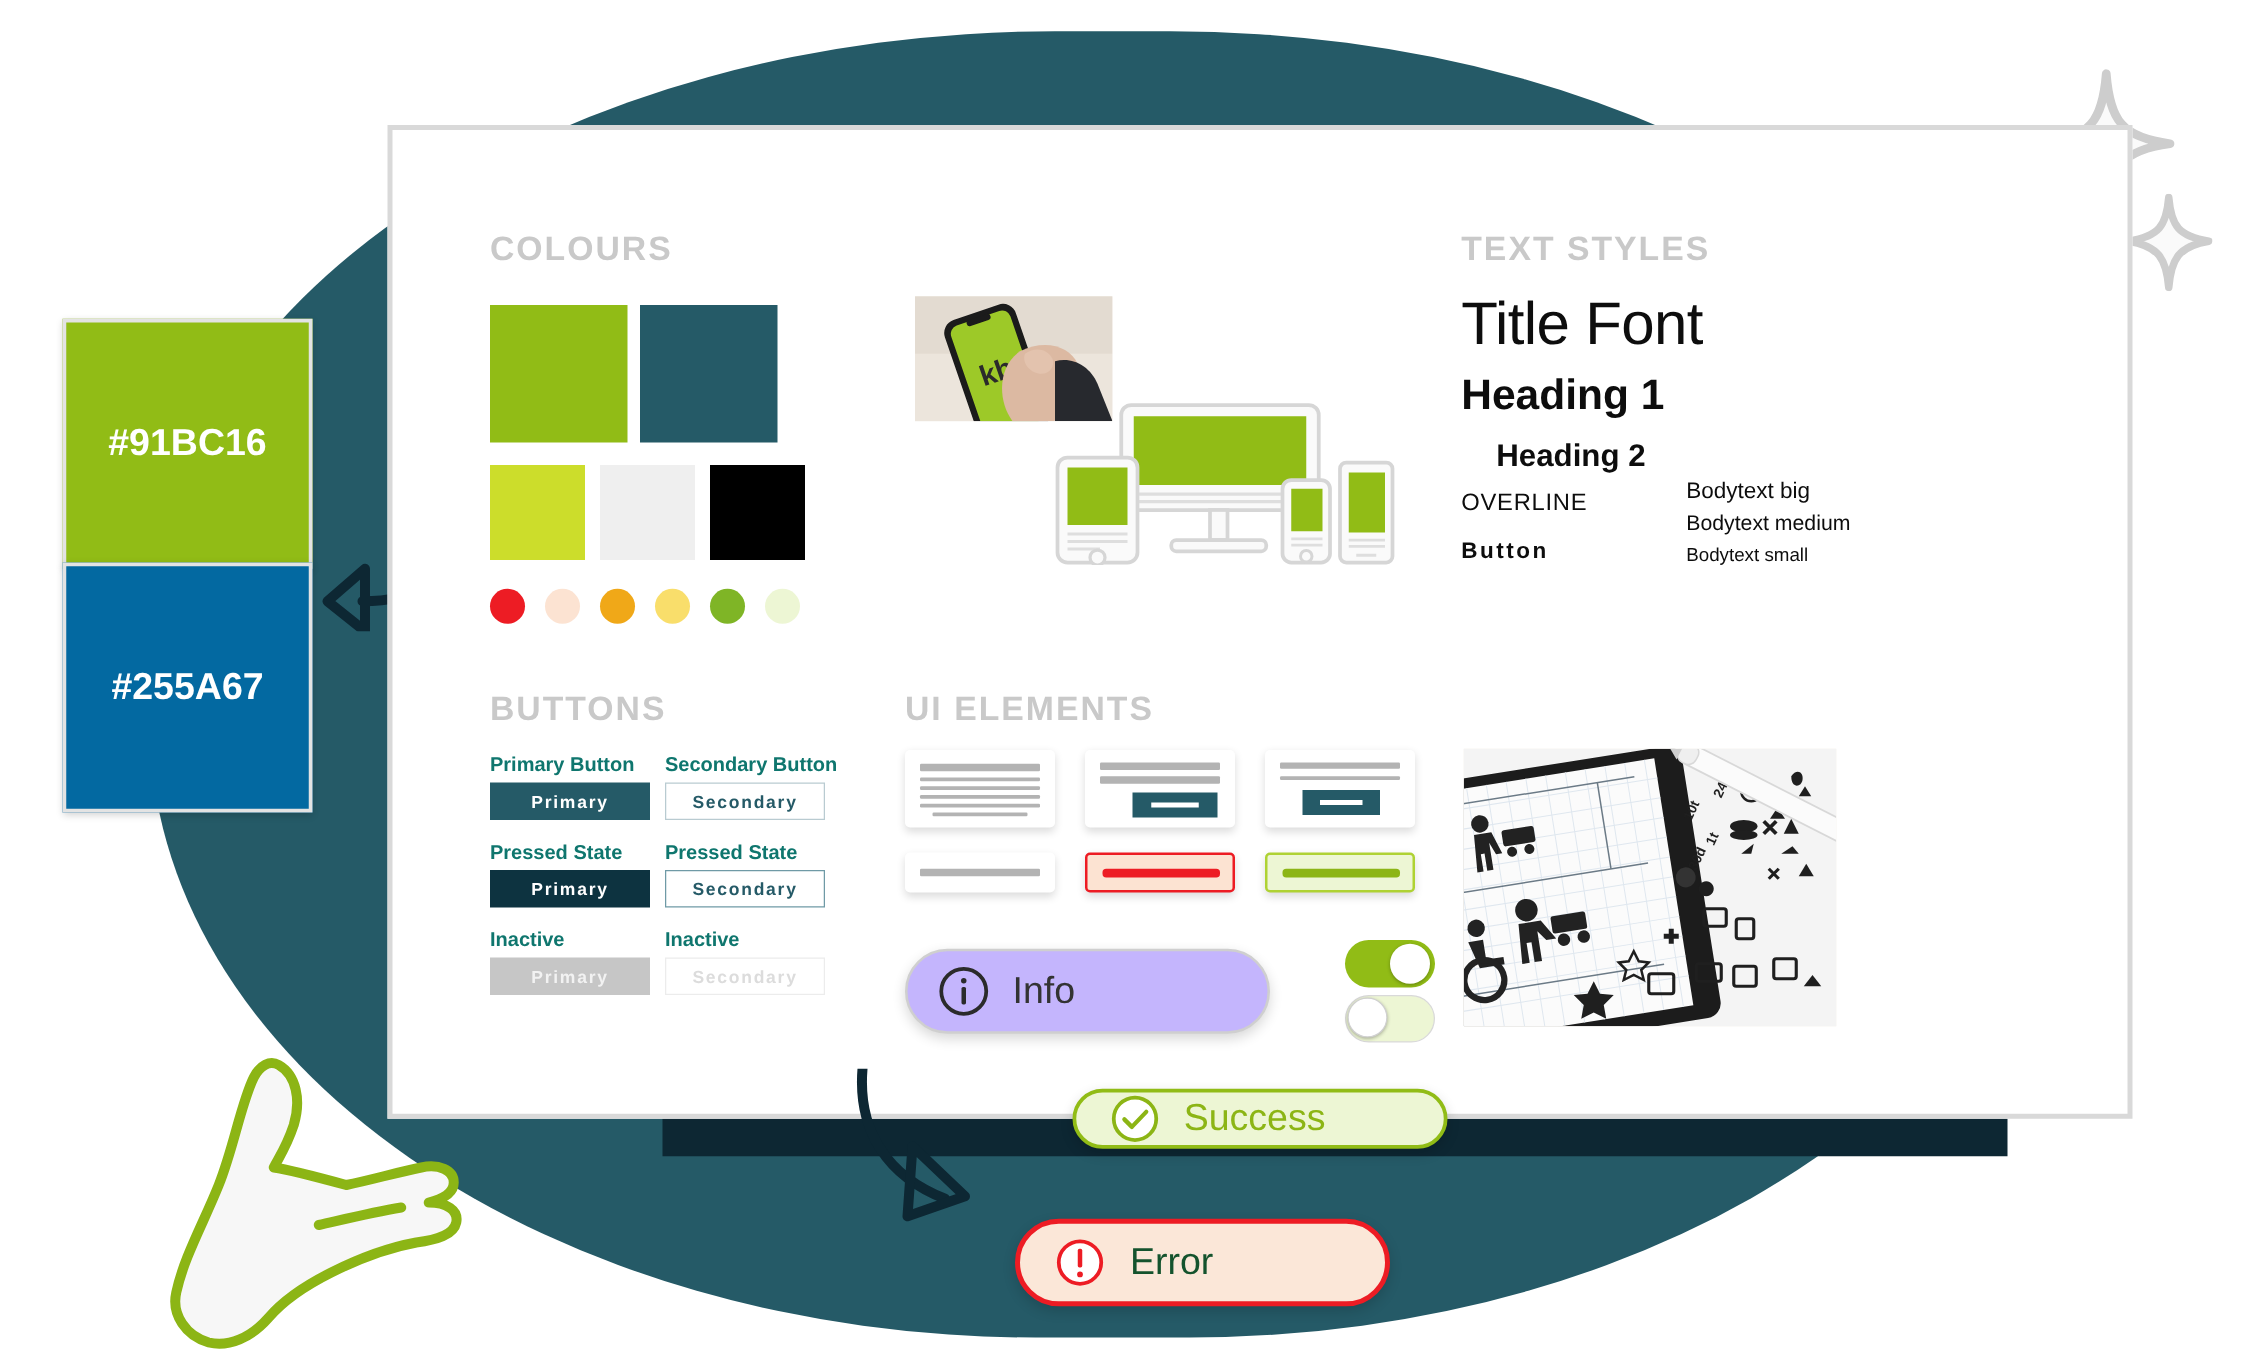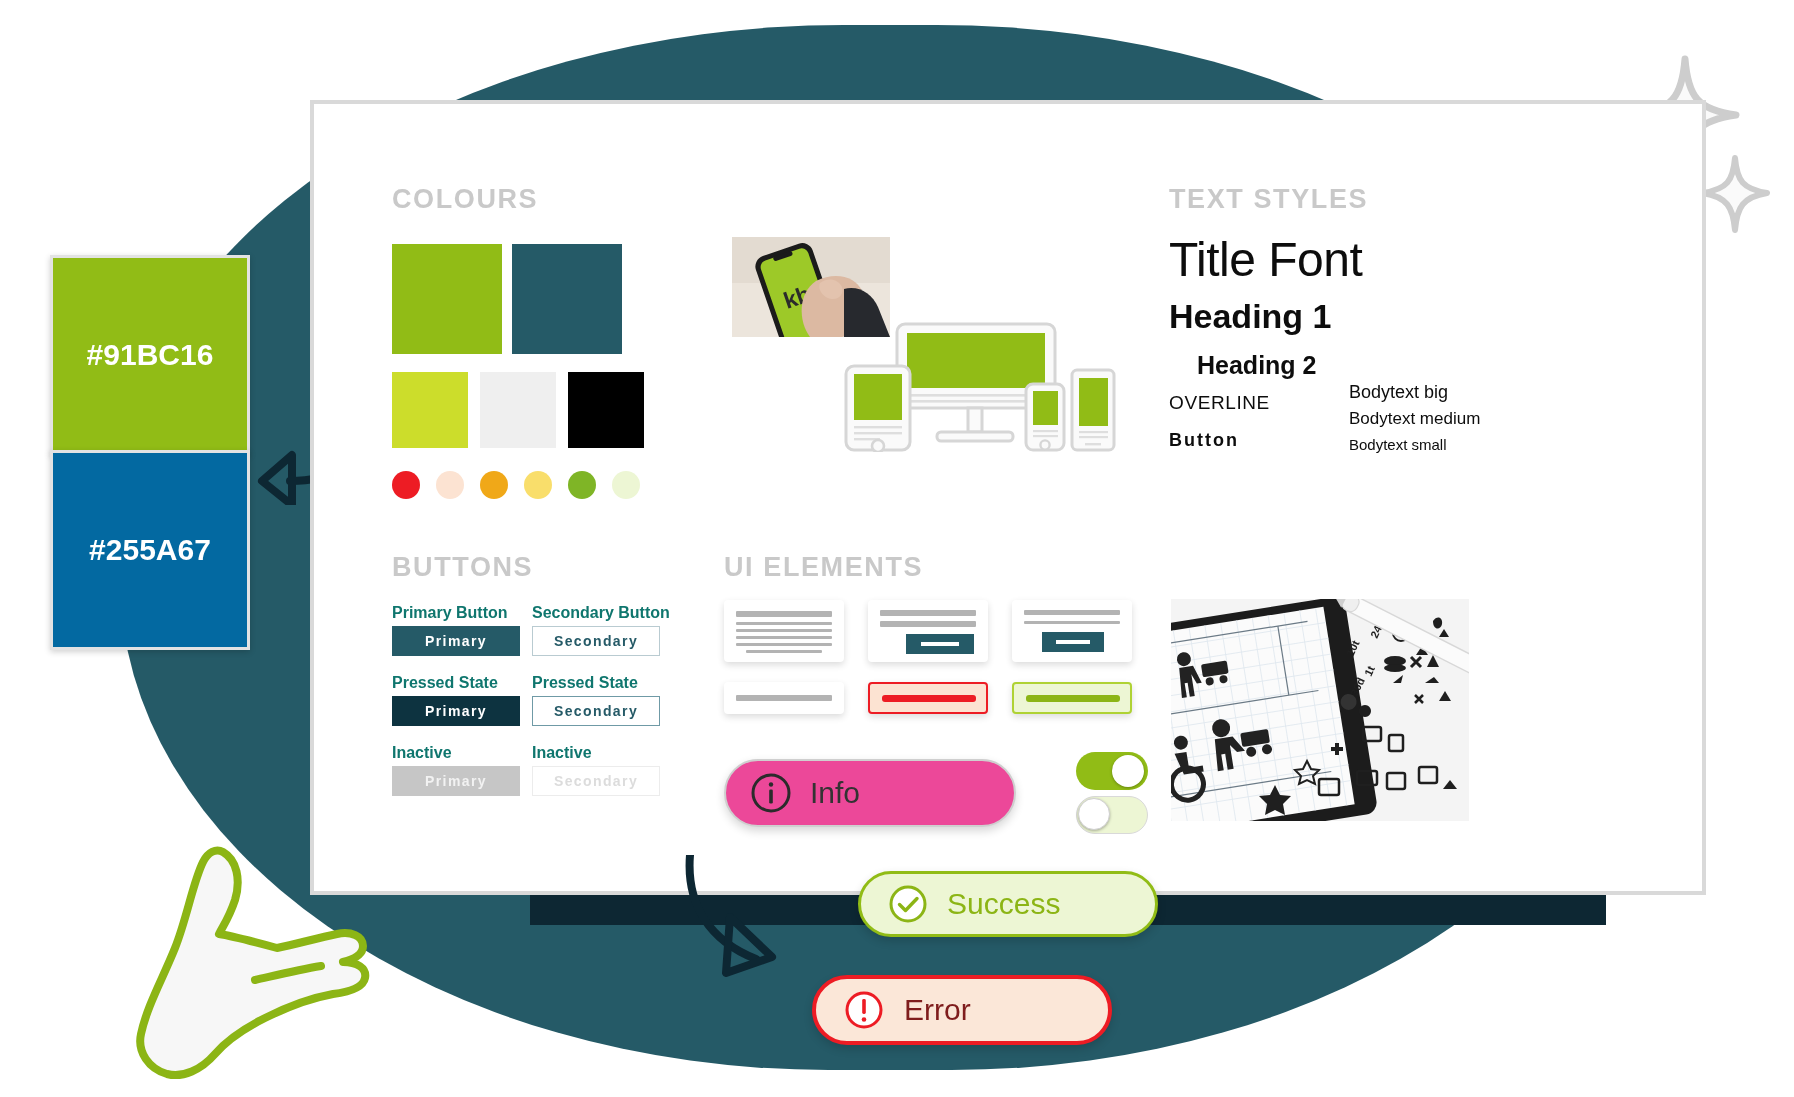--- a/index.html
+++ b/index.html
@@ -115,26 +115,26 @@
   .pill{
     position:absolute;
     display:flex;align-items:center;
     border-radius:999px;
     box-sizing:border-box;
     box-shadow:0 4px 10px rgba(0,0,0,.16);
   }
   .pill .ic{flex:0 0 auto;display:flex;align-items:center;justify-content:center;}
   .pill .lbl{font-size:30px;font-weight:normal;}
 
-  .pill-info{background:#ec4899;border:2px solid #cfcfcf;}
+  .pill-info{background:#c4b5fd;border:2px solid #cfcfcf;}
   .pill-info .lbl{color:#333;}
   .pill-success{background:#edf6d4;border:3px solid #91BC16;}
   .pill-success .lbl{color:#8CB515;}
   .pill-error{background:#fbe7d8;border:4px solid #ED1C24;}
-  .pill-error .lbl{color:#7f1d1d;}
+  .pill-error .lbl{color:#14532d;}
 
   
   .toggle{position:absolute;border-radius:999px;box-sizing:border-box;}
   .knob{position:absolute;border-radius:50%;background:#fff;box-shadow:0 1px 3px rgba(0,0,0,.3);}
 
   
   .photo{position:absolute;overflow:hidden;background:#efeae4;}
 </style>
 </head>
 <body>
@@ -402,21 +402,21 @@
       </svg>
     </div>
 
   </div>
 
   <svg style="position:absolute;left:648px;top:855px;" width="160" height="150" viewBox="0 0 160 150">
     <path d="M42 0 C38 50 62 86 108 104" fill="none" stroke="#0D2733" stroke-width="8" stroke-linecap="round"></path>
     <path d="M82 62 L124 102 L78 118 Z" fill="none" stroke="#0D2733" stroke-width="8" stroke-linejoin="round"></path>
   </svg>
 
-  <div class="pill pill-success" style="left:858px;top:871px;width:300px;height:66px;padding-left:26px;">
+  <div class="pill pill-success" style="left:858px;top:871px;width:300px;height:48px;padding-left:26px;">
     <span class="ic">
       <svg width="42" height="42" viewBox="0 0 42 42">
         <circle cx="21" cy="21" r="17" fill="#ffffff" stroke="#8CB515" stroke-width="3"></circle>
         <path d="M12.5 21.5 L18.5 27.5 L30 15.5" fill="none" stroke="#8CB515" stroke-width="3.4" stroke-linecap="round" stroke-linejoin="round"></path>
       </svg>
     </span>
     <span class="lbl" style="margin-left:18px;">Success</span>
   </div>
 
   <div class="pill pill-error" style="left:812px;top:975px;width:300px;height:70px;padding-left:26px;">

